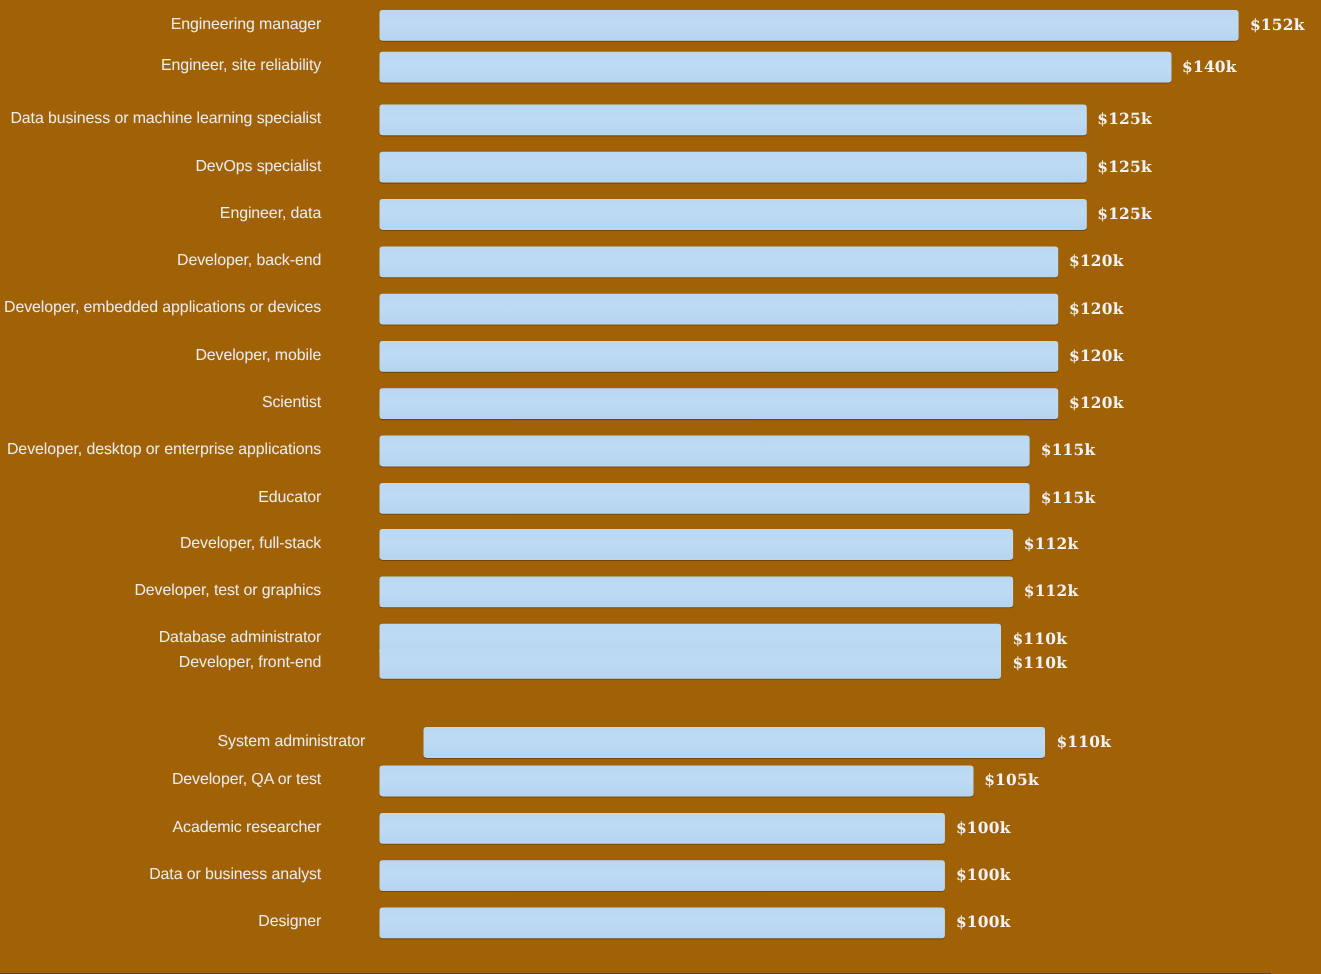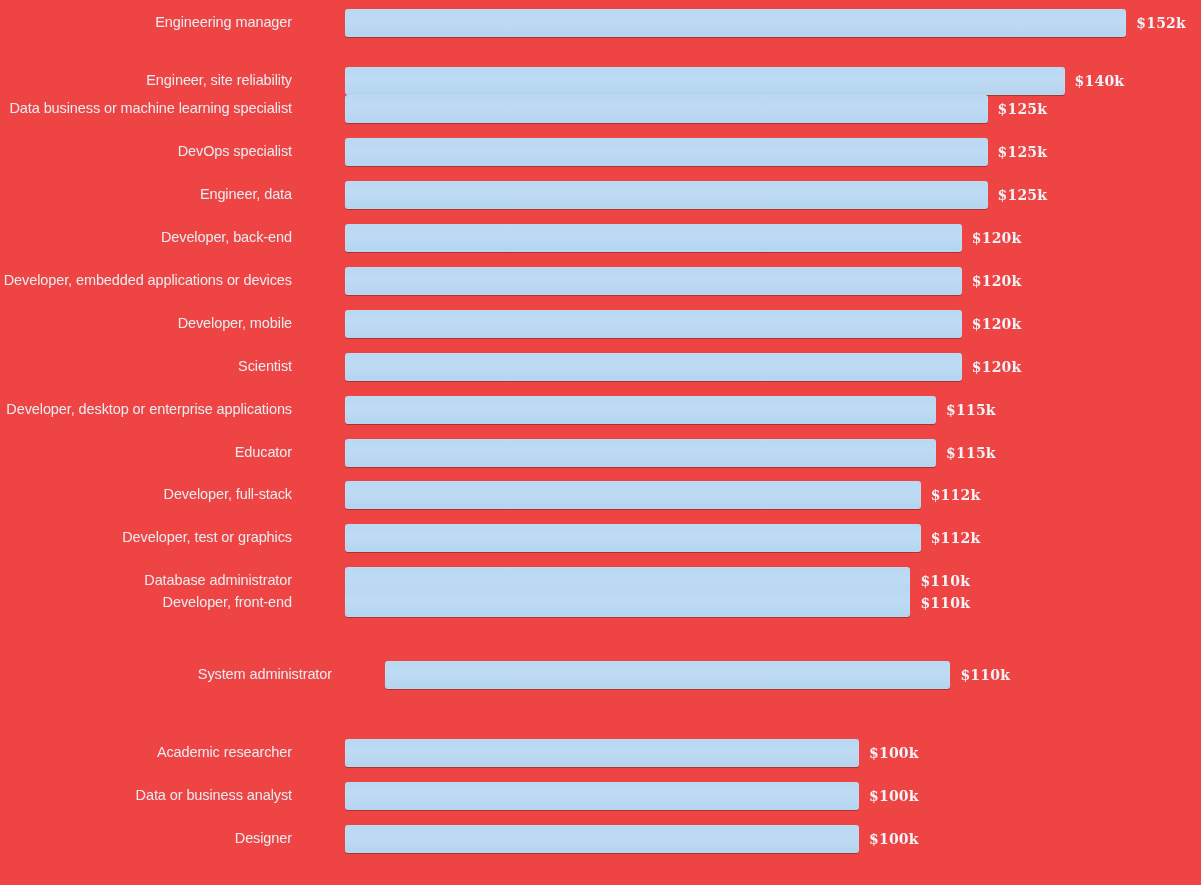--- a/index.html
+++ b/index.html
@@ -11,21 +11,21 @@
     width: 1201px;
     height: 885px;
     overflow: hidden;
     font-family: "Liberation Sans", sans-serif;
     -webkit-font-smoothing: antialiased;
   }
   #chart {
     position: relative;
     width: 1201px;
     height: 885px;
-    background: #ef4444;
+    background: #a16207;
   }
   .row {
     position: absolute;
     left: 0;
     width: 1201px;
     height: 28px;
     display: flex;
     align-items: center;
   }
   .cat-label {
@@ -72,21 +72,21 @@
 <body>
 
 <div id="chart">
     <div class="row" style="top: 8px;">
       <div class="cat-label">Engineering manager</div>
       <div class="bar-wrap" style="left: 310px;">
         <div class="bar" style="width: 781.28px;"></div>
         <div class="val-label">$152k</div>
       </div>
     </div>
-    <div class="row" style="top: 66px;">
+    <div class="row" style="top: 46px;">
       <div class="cat-label">Engineer, site reliability</div>
       <div class="bar-wrap" style="left: 310px;">
         <div class="bar" style="width: 719.6px;"></div>
         <div class="val-label">$140k</div>
       </div>
     </div>
     <div class="row" style="top: 93.9px;">
       <div class="cat-label">Data business or machine learning specialist</div>
       <div class="bar-wrap" style="left: 310px;">
         <div class="bar" style="width: 642.5px;"></div>
@@ -175,20 +175,27 @@
       <div class="bar-wrap" style="left: 310px;">
         <div class="bar" style="width: 565.4px;"></div>
         <div class="val-label">$110k</div>
       </div>
     </div>
     <div class="row" style="top: 660px; margin-left: 40px;">
       <div class="cat-label">System administrator</div>
       <div class="bar-wrap" style="left: 310px;">
         <div class="bar" style="width: 565.4px;"></div>
         <div class="val-label">$110k</div>
+      </div>
+    </div>
+    <div class="row" style="top: 695.2px;">
+      <div class="cat-label">Developer, QA or test</div>
+      <div class="bar-wrap" style="left: 310px;">
+        <div class="bar" style="width: 539.7px;"></div>
+        <div class="val-label">$105k</div>
       </div>
     </div>
     <div class="row" style="top: 738.15px;">
       <div class="cat-label">Academic researcher</div>
       <div class="bar-wrap" style="left: 310px;">
         <div class="bar" style="width: 514px;"></div>
         <div class="val-label">$100k</div>
       </div>
     </div>
     <div class="row" style="top: 781.1px; text-decoration: underline;">

